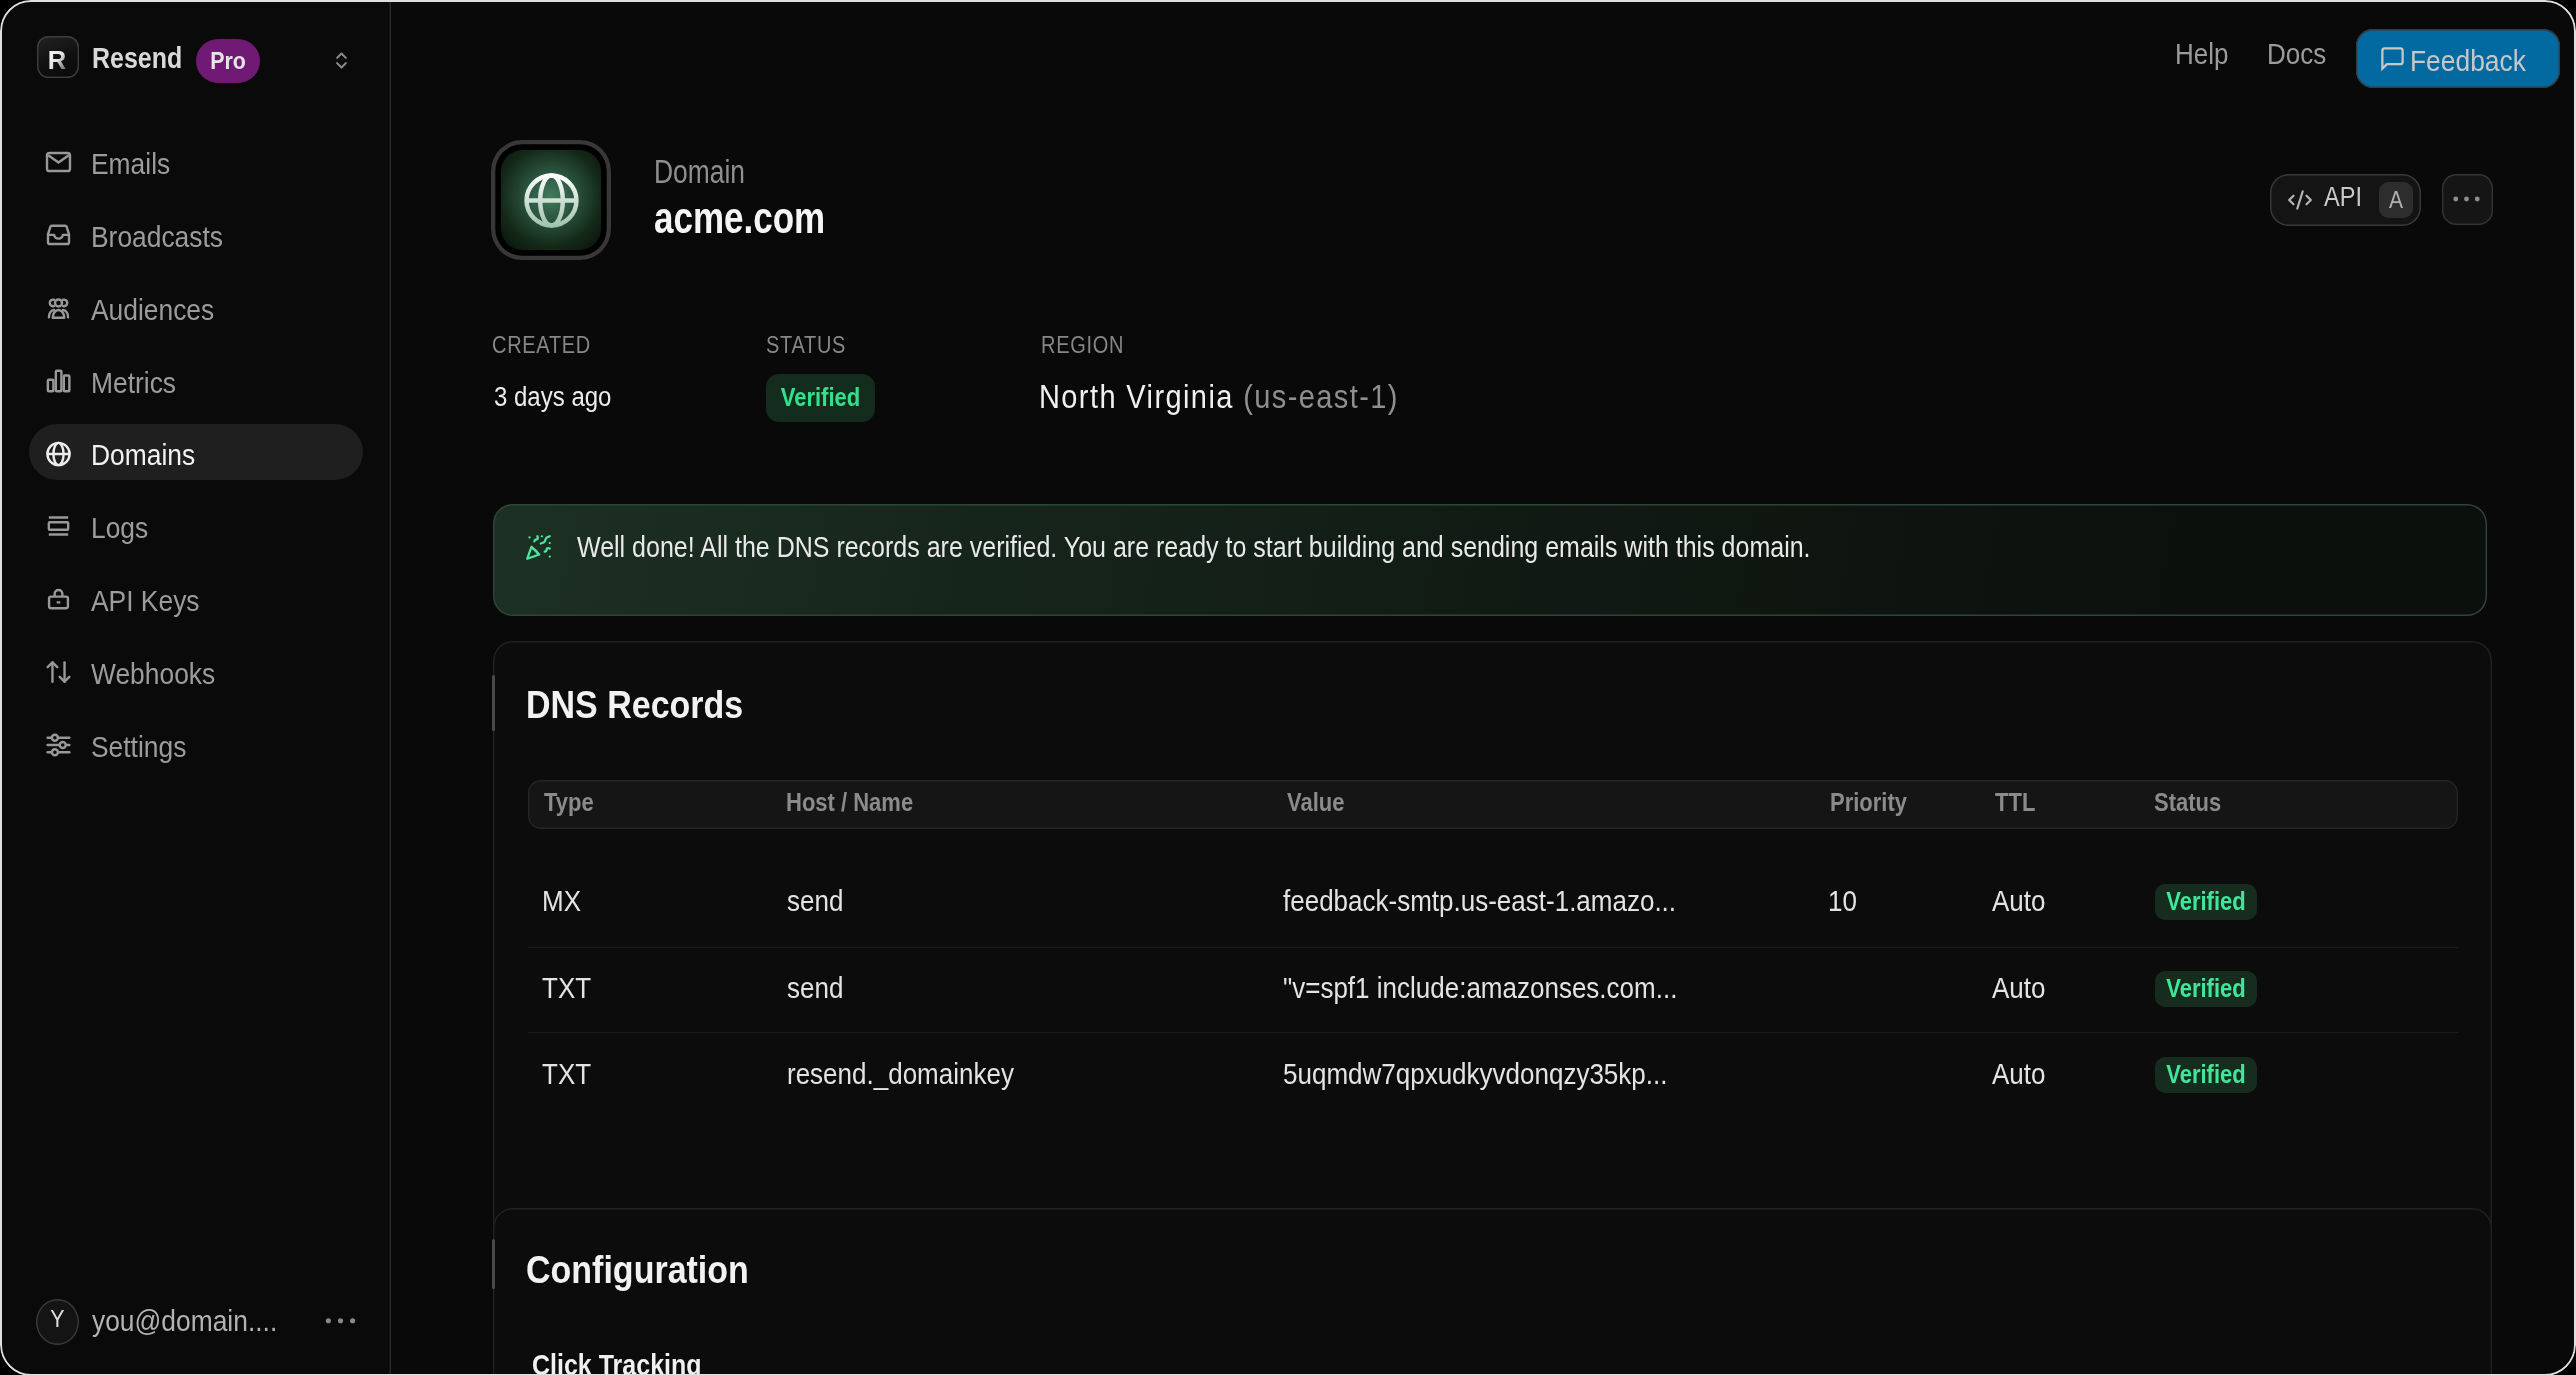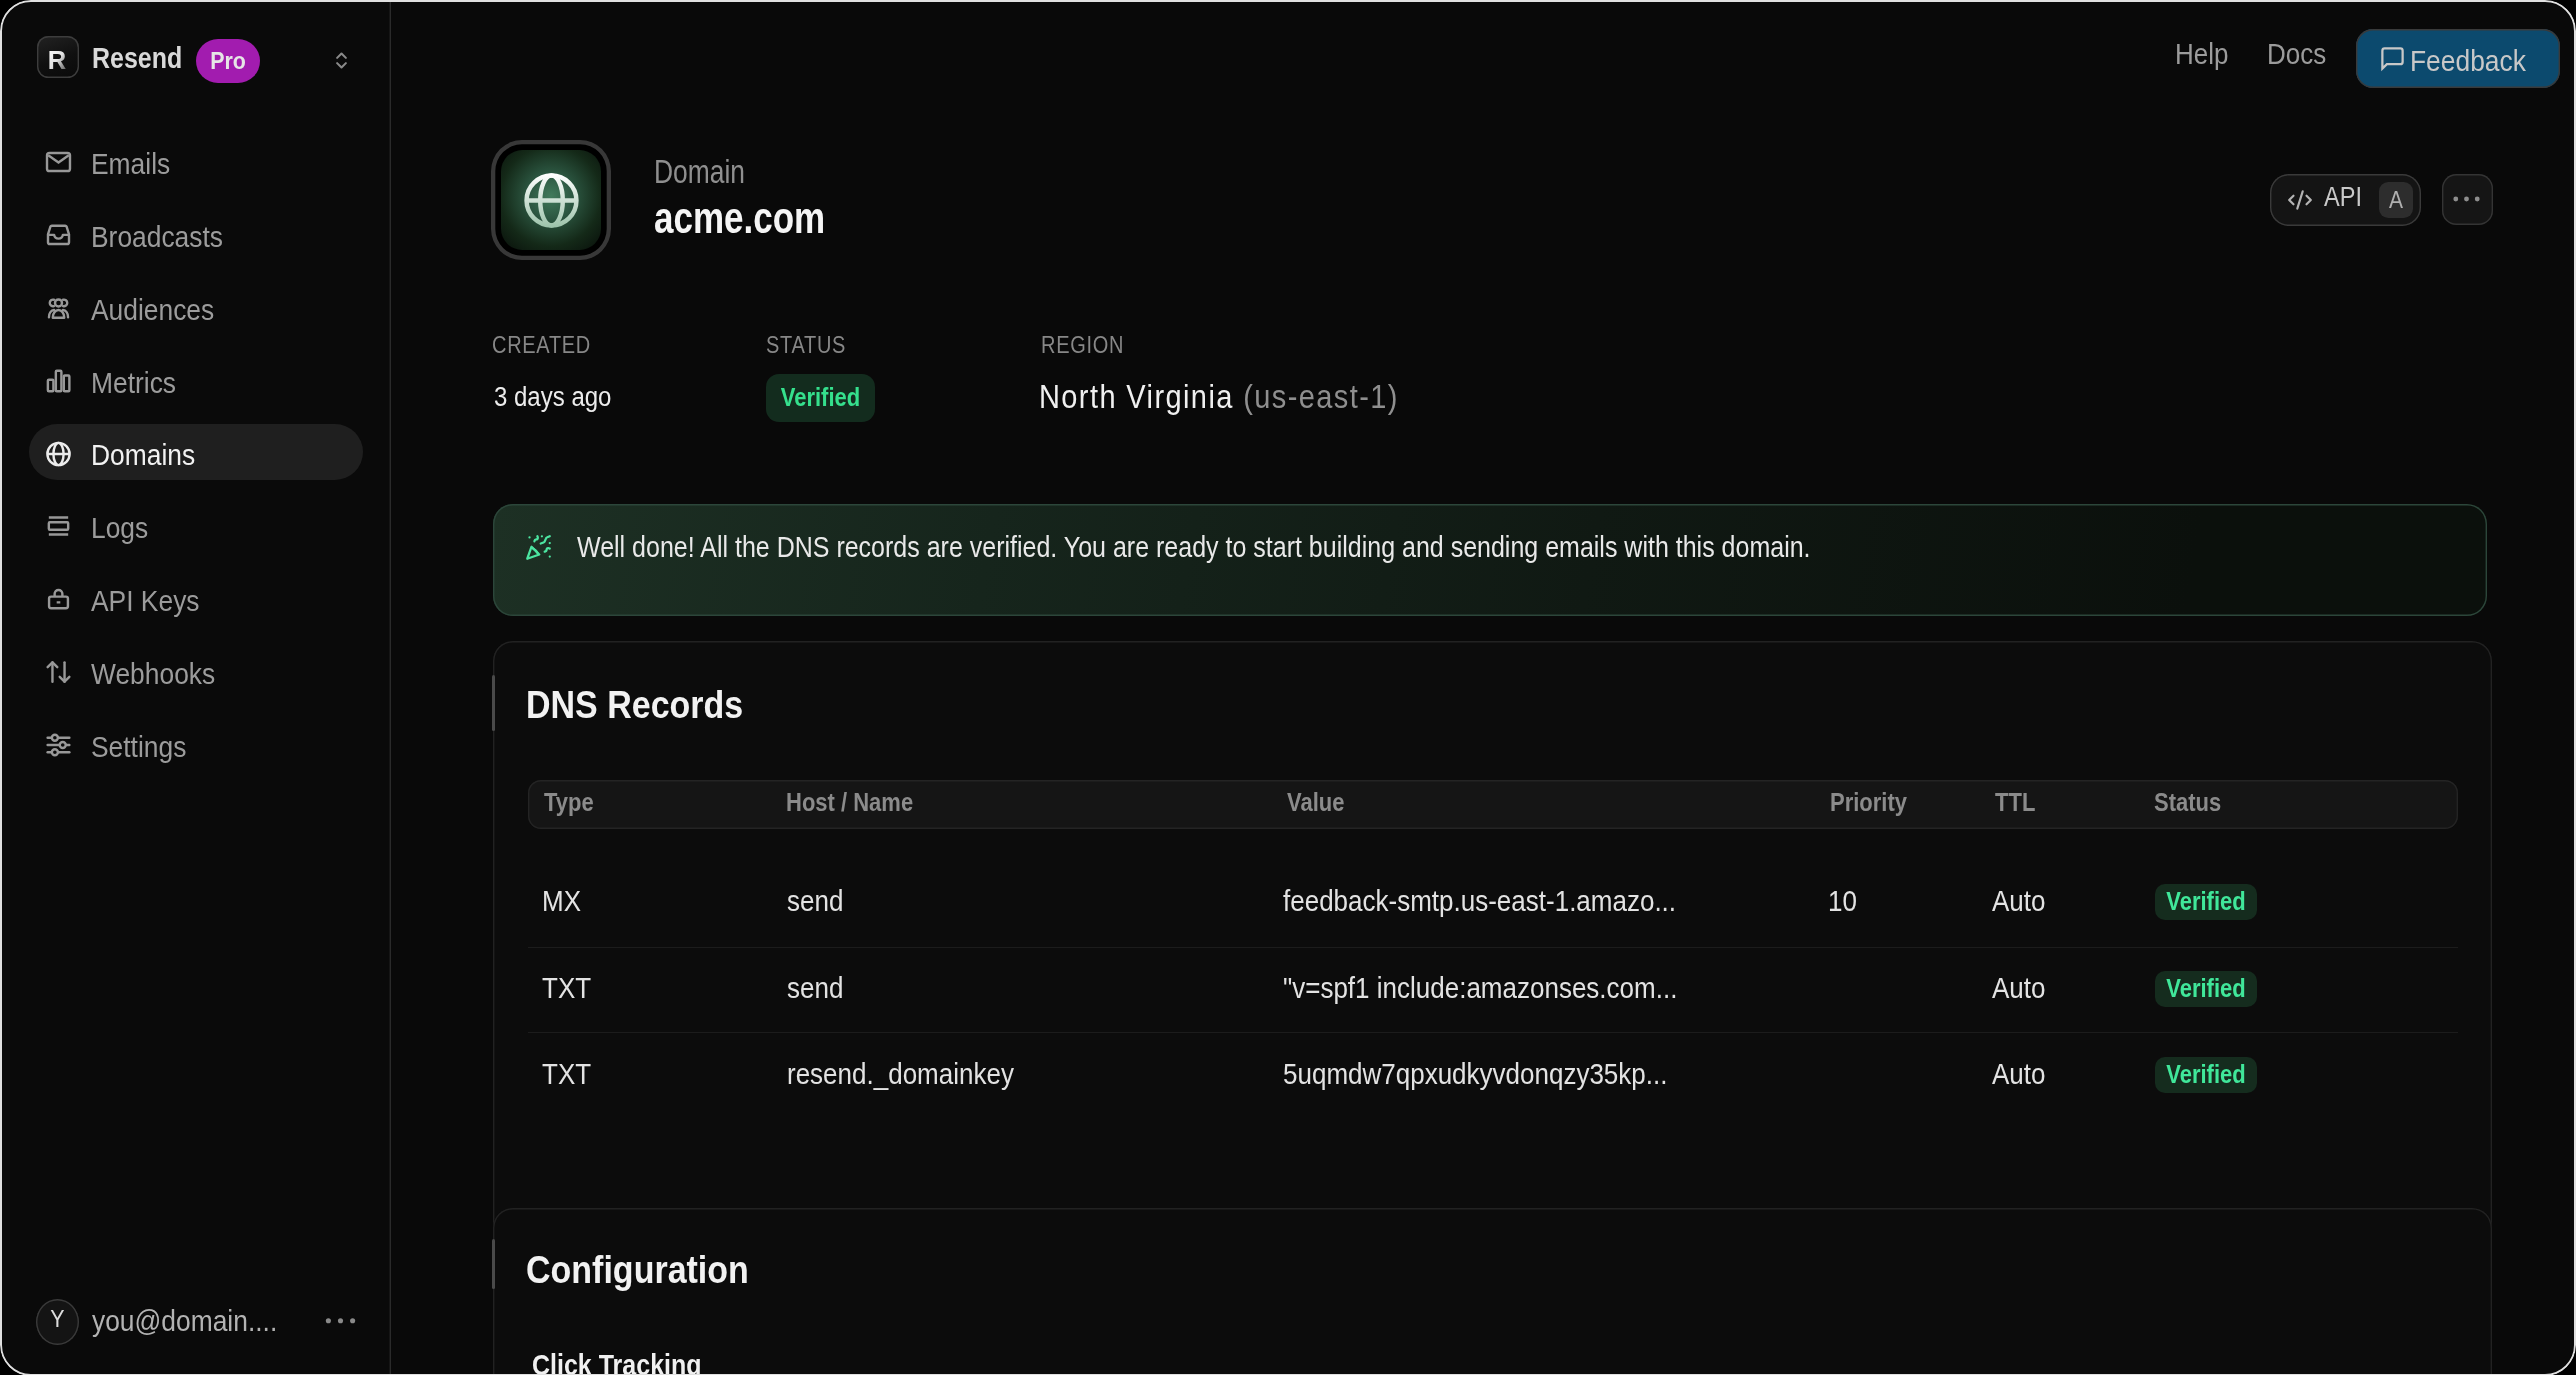--- a/index.html
+++ b/index.html
@@ -44,21 +44,21 @@
             <linearGradient id="rg" x1="0" y1="0" x2="0.8" y2="1">
           <stop offset="0" stop-color="#ffffff"></stop>
               <stop offset="0.55" stop-color="#e2e2e2"></stop>
               <stop offset="1" stop-color="#5f5f5f"></stop>
         </linearGradient>
           </defs>
         <text x="1" y="34" font-family="Liberation Sans" font-weight="bold" font-size="36" fill="url(#rg)">R</text>
       </svg>
     </div>
     <div class="t" style="left:92px;top:60px;font-size:25px;font-weight:700;color:#d9d9d9">Resend</div>
-    <div class="abs" style="left:196px;top:39px;width:64px;height:44px;background:#a21caf;border-radius:22px;">
+    <div class="abs" style="left:196px;top:39px;width:64px;height:44px;background:#701a75;border-radius:22px;">
       <span class="ctr" style="line-height:44px;font-size:21.4px;font-weight:700;color:#e6e6e6">Pro</span>
       </div>
     <svg class="abs" style="left:331px;top:50px" width="21" height="21" viewBox="0 0 24 24" fill="none" stroke="#8a8a8a" stroke-width="2.4" stroke-linecap="round" stroke-linejoin="round">
         <path d="m7 15 5 5 5-5"></path>
         <path d="m7 9 5-5 5 5"></path>
       </svg>
 
     <div class="navpill" style="top:424px"></div>
     <svg class="nicon" style="top:162px" viewBox="0 0 24 24" fill="none" stroke="#989898" stroke-width="2">
         <rect x="2.5" y="4.5" width="19" height="15" rx="2"></rect>
@@ -128,21 +128,21 @@
         <g fill="#8a8a8a">
           <circle cx="6" cy="15" r="3.6"></circle>
           <circle cx="23" cy="15" r="3.6"></circle>
           <circle cx="40" cy="15" r="3.6"></circle>
         </g>
       </svg>
   </div>
 
   <div class="t" style="left:2175px;top:55px;font-size:26px;color:#9b9b9b">Help</div>
   <div class="t" style="left:2267px;top:55px;font-size:26px;color:#9b9b9b">Docs</div>
-  <div class="abs" style="left:2356px;top:29px;width:204px;height:59px;border-radius:17px;box-shadow:inset 0 0 0 1.4px #3a3a3a;background:#0c4a6e;">
+  <div class="abs" style="left:2356px;top:29px;width:204px;height:59px;border-radius:17px;box-shadow:inset 0 0 0 1.4px #3a3a3a;background:#0369a1;">
     <svg class="abs" style="left:23px;top:15.7px" width="27" height="27" viewBox="0 0 24 24" fill="none" stroke="#c8c8c8" stroke-width="2">
         <path d="M21 15a2 2 0 0 1-2 2H7l-4 4V5a2 2 0 0 1 2-2h14a2 2 0 0 1 2 2z"></path>
       </svg>
     <div class="t" style="left:54px;top:33px;font-size:26.4px;color:#c8c8c8">Feedback</div>
   </div>
 
   <div class="abs" style="left:491px;top:140px;width:120px;height:120px;border-radius:31px;box-shadow:inset 0 0 0 4.3px #383838;background:#000;">
     <div class="abs" style="left:10px;top:10px;width:100px;height:100px;border-radius:21.4px;background:radial-gradient(circle at 50% 46%, #417a5b 0%, #2b5540 32%, #142918 68%, #0a130c 95%);">
       <svg class="abs" style="left:18.6px;top:18.6px" width="63" height="63" viewBox="0 0 24 24" fill="none" stroke="url(#gg)" stroke-width="1.7">
         <defs>

